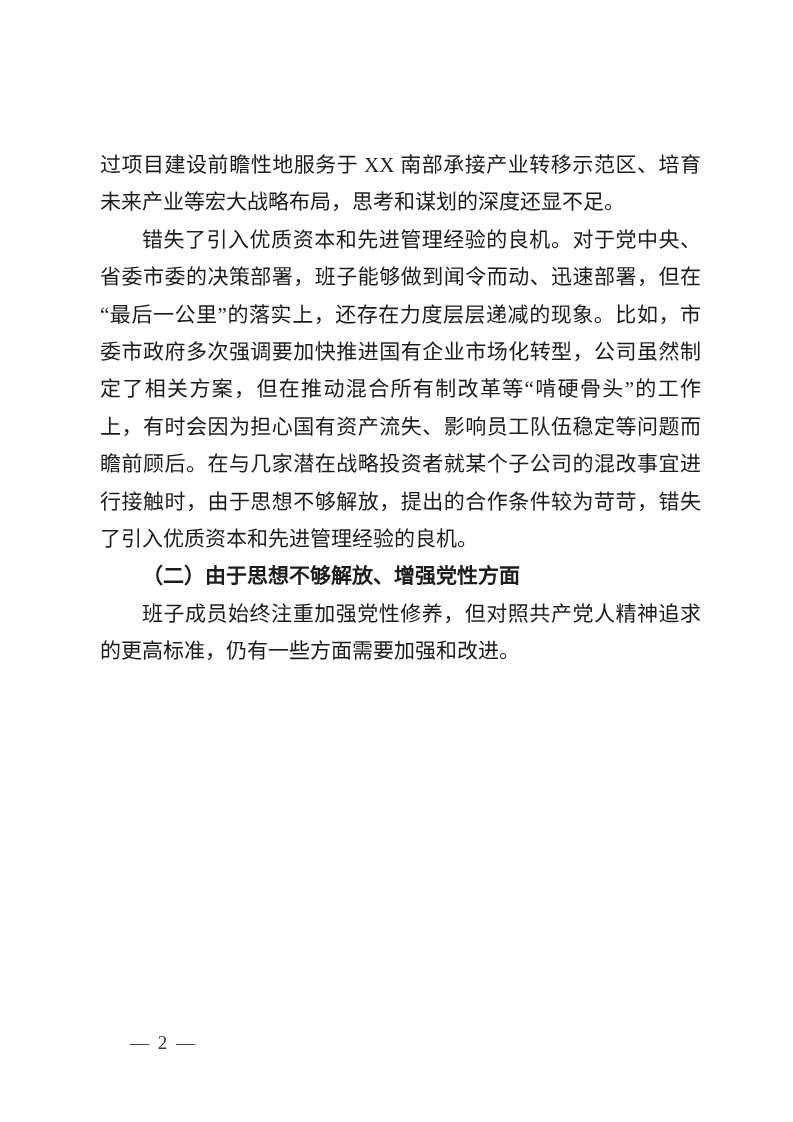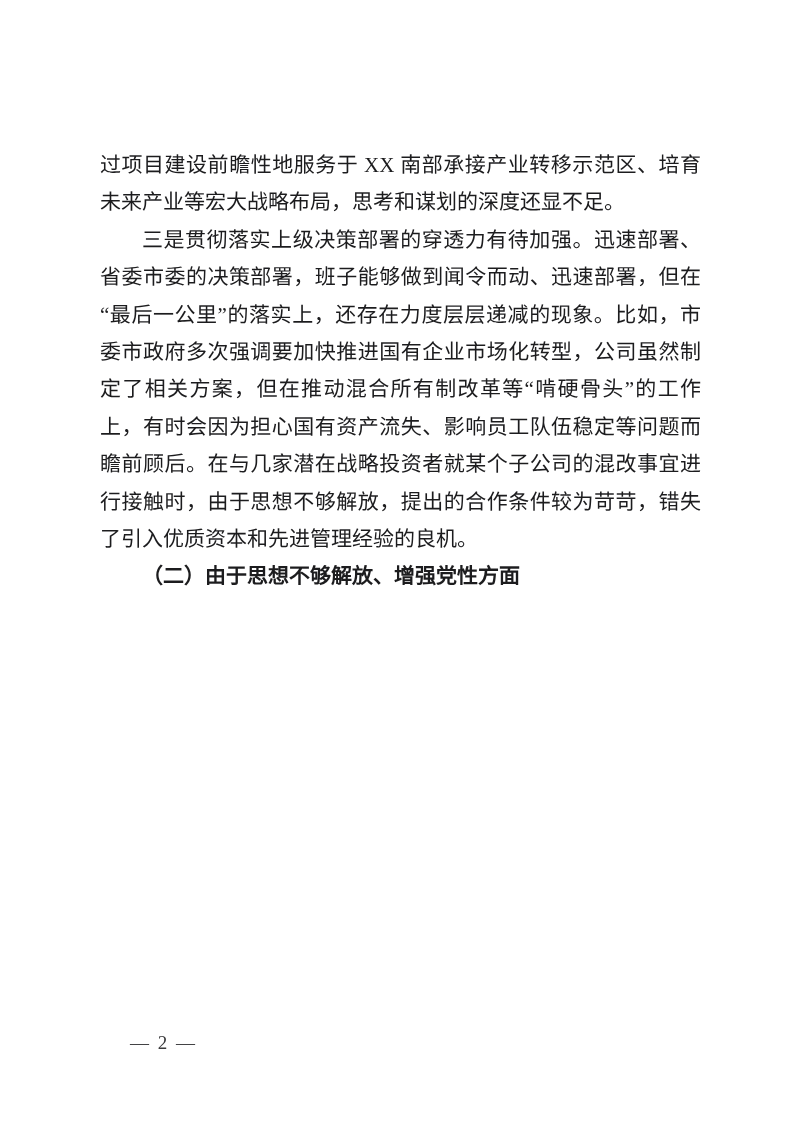--- a/index.html
+++ b/index.html
@@ -55,21 +55,22 @@
 </style>
 </head>
 <body>
 
 <div class="page">
 
   <div class="doc-body">
     <p class="para-cont">过项目建设前瞻性地服务于 XX 南部承接产业转移示范区、培育未来产业等宏大战略布局，思考和谋划的深度还显不足。</p>
 
 
-    <p class="para-indent">三是贯彻落实上级决策部署的穿透力有待加强。迅速部署、省委市委的决策部署，班子能够做到闻令而动、迅速部署，但在“最后一公里”的落实上，还存在力度层层递减的现象。比如，市委市政府多次强调要加快推进国有企业市场化转型，公司虽然制定了相关方案，但在推动混合所有制改革等“啃硬骨头”的工作上，有时会因为担心国有资产流失、影响员工队伍稳定等问题而瞻前顾后。在与几家潜在战略投资者就某个子公司的混改事宜进行接触时，由于思想不够解放，提出的合作条件较为苛苛，错失了引入优质资本和先进管理经验的良机。</p>
+    <p class="para-indent">错失了引入优质资本和先进管理经验的良机。对于党中央、省委市委的决策部署，班子能够做到闻令而动、迅速部署，但在“最后一公里”的落实上，还存在力度层层递减的现象。比如，市委市政府多次强调要加快推进国有企业市场化转型，公司虽然制定了相关方案，但在推动混合所有制改革等“啃硬骨头”的工作上，有时会因为担心国有资产流失、影响员工队伍稳定等问题而瞻前顾后。在与几家潜在战略投资者就某个子公司的混改事宜进行接触时，由于思想不够解放，提出的合作条件较为苛苛，错失了引入优质资本和先进管理经验的良机。</p>
 
     <p class="para-heading">（二）由于思想不够解放、增强党性方面</p>
 
+    <p class="para-indent">班子成员始终注重加强党性修养，但对照共产党人精神追求的更高标准，仍有一些方面需要加强和改进。</p>
   </div>
 
   <div class="page-footer">— 2 —</div>
 
 </div>
 
 </body></html>

